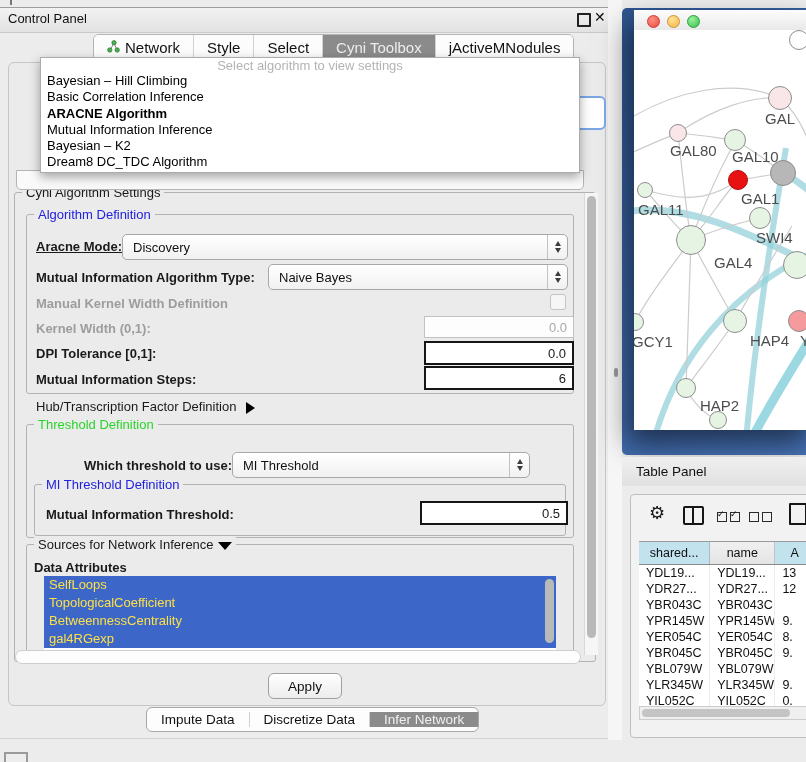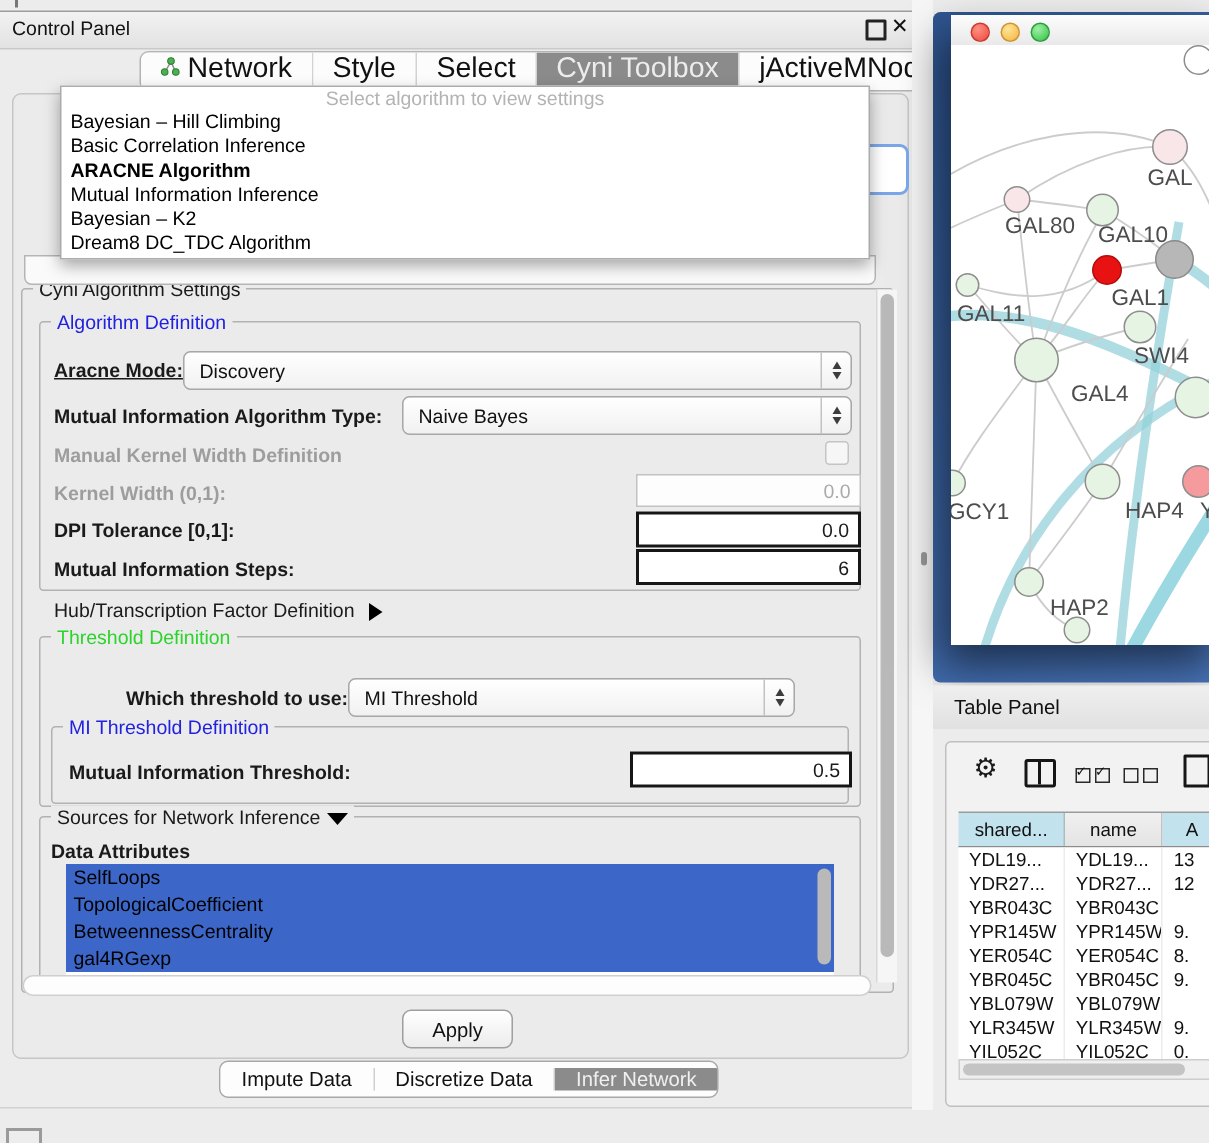--- a/index.html
+++ b/index.html
@@ -7,21 +7,21 @@
         font-family:"Liberation Sans","DejaVu Sans",sans-serif;font-size:13px;color:#1a1a1a;}
   .abs{position:absolute;}
   
   .cp-titlebar{left:0;top:7px;width:620px;height:24px;background:linear-gradient(#f2f2f2,#e2e2e2);
         border-top:1px solid #9d9d9d;border-bottom:1px solid #c9c9c9;}
   .cp-title{left:8px;top:11px;font-size:13px;color:#111;}
   .winbtn-float{left:577px;top:13px;width:10px;height:10px;border:2px solid #222;border-radius:1px;}
   .winbtn-close{left:594px;top:9px;font-size:14px;font-weight:bold;color:#111;}
   .tabbar{left:93px;top:34px;height:25px;display:flex;border:1px solid #b4b4b4;border-radius:6px;
         background:#fcfcfc;overflow:hidden;}
-  .tab{display:flex;gap:5px;padding:0 13px;font-size:19px;color:#111;
+  .tab{display:flex;align-items:center;gap:5px;padding:0 13px;font-size:15px;color:#111;
         border-right:1px solid #d2d2d2;background:#fcfcfc;}
   .tab:last-child{border-right:none;}
   .tab.sel{background:#8b8b8b;color:#ededed;}
   .card{left:8px;top:62px;width:596px;height:642px;border:1px solid #c6c6c6;border-radius:6px;background:#ebebeb;}
   
   .dropdown{left:40px;top:57px;width:538px;height:114px;background:#fff;border:1px solid #ababab;
         box-shadow:0 4px 10px rgba(0,0,0,.35);z-index:50;}
   .dd-ph{height:15px;text-align:center;color:#b3b3b3;font-size:13px;line-height:15px;}
   .dd-item{height:16.3px;line-height:16.3px;padding-left:6px;font-size:13px;color:#000;white-space:nowrap;}
   .dd-item.bold{font-weight:bold;}
@@ -47,21 +47,21 @@
         border-top:5px solid #3c3c3c;margin-top:2.5px;}
   .tfield{height:20px;background:#fff;border:2px solid #161616;display:flex;align-items:center;
         justify-content:flex-end;padding-right:6px;font-size:13px;}
   .tfield.dis{border:1px solid #c2c2c2;color:#a9a9a9;background:#fdfdfd;}
   .checkbox{width:14px;height:14px;border:1px solid #c4c4c4;border-radius:3px;background:#f6f6f6;}
   .expander-tri{display:inline-block;width:0;height:0;border-top:6px solid transparent;
         border-bottom:6px solid transparent;border-left:9px solid #000;margin-left:10px;vertical-align:middle;}
   .down-tri{display:inline-block;width:0;height:0;border-left:7px solid transparent;
         border-right:7px solid transparent;border-top:8px solid #000;vertical-align:middle;margin-left:4px;}
   .attr-list{background:#fff;}
-  .attr-item{height:18px;line-height:18px;background:#3c67c8;color:#000000;font-size:13px;padding-left:5px;white-space:nowrap;}
+  .attr-item{height:18px;line-height:18px;background:#3c67c8;color:#fde047;font-size:13px;padding-left:5px;white-space:nowrap;}
   .vscroll{background:#f6f6f6;border-left:1px solid #d8d8d8;}
   .vthumb{position:absolute;left:2px;width:9px;background:#b9b9b9;border-radius:5px;}
   .hscroll{background:#fdfdfd;border:1px solid #cfcfcf;border-radius:7px;}
   .btn{border:1px solid #9f9f9f;border-radius:6px;background:linear-gradient(#ffffff,#ececec);
         display:flex;align-items:center;justify-content:center;font-size:13.5px;color:#111;}
   .btabs{left:146px;top:707px;height:23px;display:flex;border:1px solid #a8a8a8;border-radius:6px;
         overflow:hidden;background:#fdfdfd;align-items:center;}
   .btab{display:flex;align-items:center;padding:0 14px;font-size:13.5px;color:#111;border-right:1px solid #cfcfcf;background:#fdfdfd;}
   .btab:last-child{border-right:none;}
   .btab.sel{background:#8b8b8b;color:#f0f0f0;}

